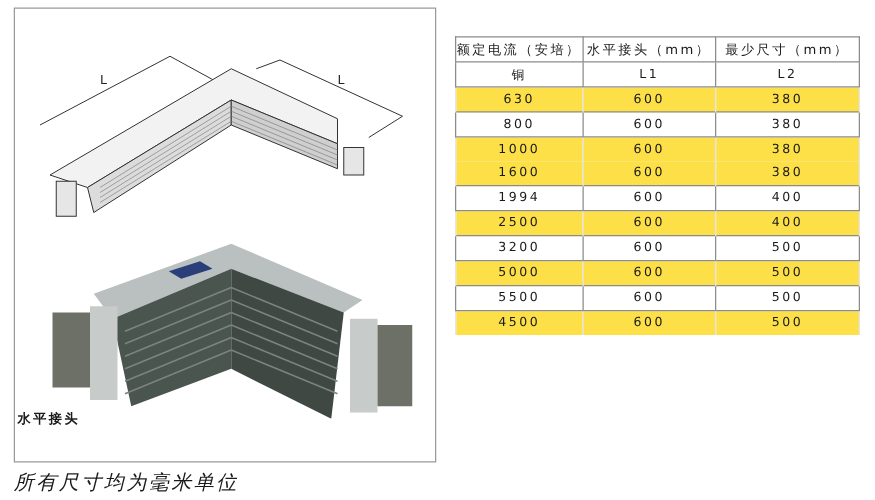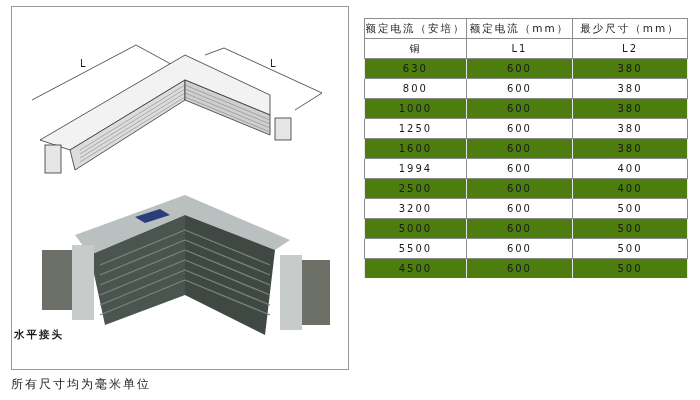--- a/index.html
+++ b/index.html
@@ -1,28 +1,28 @@
 <!DOCTYPE html>
 <html><head>
 <meta charset="utf-8">
 <style>
   html,body{margin:0;padding:0;}
   body{width:700px;height:400px;background:#ffffff;position:relative;overflow:hidden;
        font-family:"DejaVu Sans","Liberation Sans",sans-serif;color:#1a1a1a;}
   .figure-frame{position:absolute;left:11px;top:6px;width:338px;height:364px;
        border:1px solid #9a9a9a;background:#fff;box-sizing:border-box;}
   .figure-caption{position:absolute;left:14px;top:328px;font-size:10.5px;letter-spacing:2px;font-weight:bold;}
-  .footnote{position:absolute;left:11px;top:376px;font-size:12px;letter-spacing:2px;}
+  .footnote{position:absolute;left:11px;top:376px;font-size:16px;letter-spacing:2px;font-style:italic;}
   .diagram{position:absolute;left:20px;top:20px;}
   .photo{position:absolute;left:30px;top:195px;}
-  table.spec{position:absolute;left:364px;top:18px;width:324px;border-collapse:collapse;
+  table.spec{position:absolute;left:364px;top:29px;width:324px;border-collapse:collapse;
        font-size:10px;letter-spacing:2px;}
   table.spec td, table.spec th{height:19px;padding:0;text-align:center;font-weight:normal;}
   table.spec tr.white td, table.spec tr.head th, table.spec tr.sub td{border:1px solid #8c8c8c;background:#fff;}
-  table.spec tr.gray td{background:#4d7c0f;border-left:1px solid #e4e4ea;border-right:1px solid #e4e4ea;}
+  table.spec tr.gray td{background:#fde047;border-left:1px solid #e4e4ea;border-right:1px solid #e4e4ea;}
   table.spec tr.head th{font-size:10.5px;}
   .c1{width:104px;} .c2{width:108px;} .c3{width:117px;}
 </style>
 </head>
 <body>
 
 <div class="figure-frame"></div>
 
 <svg class="diagram" width="320" height="160" viewBox="0 0 320 160">
   <g stroke="#333" fill="none" stroke-width="0.8">
@@ -76,45 +76,40 @@
   <rect x="272" y="65" width="28" height="65" fill="#6d7066"></rect>
 </svg>
 
 <div class="figure-caption">水平接头</div>
 <div class="footnote">所有尺寸均为毫米单位</div>
 
 <table class="spec">
   <tbody>
       <tr class="head">
     <th class="c1">额定电流（安培）</th>
-    <th class="c2">额定电流（mm）</th>
+    <th class="c2">水平接头（mm）</th>
     <th class="c3">最少尺寸（mm）</th>
   </tr>
   <tr class="sub">
     <td>铜</td>
     <td>L1</td>
     <td>L2</td>
   </tr>
   <tr class="gray">
         <td>630</td>
         <td>600</td>
         <td>380</td>
       </tr>
   <tr class="white">
         <td>800</td>
         <td>600</td>
         <td>380</td>
       </tr>
   <tr class="gray">
         <td>1000</td>
-        <td>600</td>
-        <td>380</td>
-      </tr>
-  <tr class="white">
-        <td>1250</td>
         <td>600</td>
         <td>380</td>
       </tr>
   <tr class="gray">
         <td>1600</td>
         <td>600</td>
         <td>380</td>
       </tr>
   <tr class="white">
         <td>1994</td>

